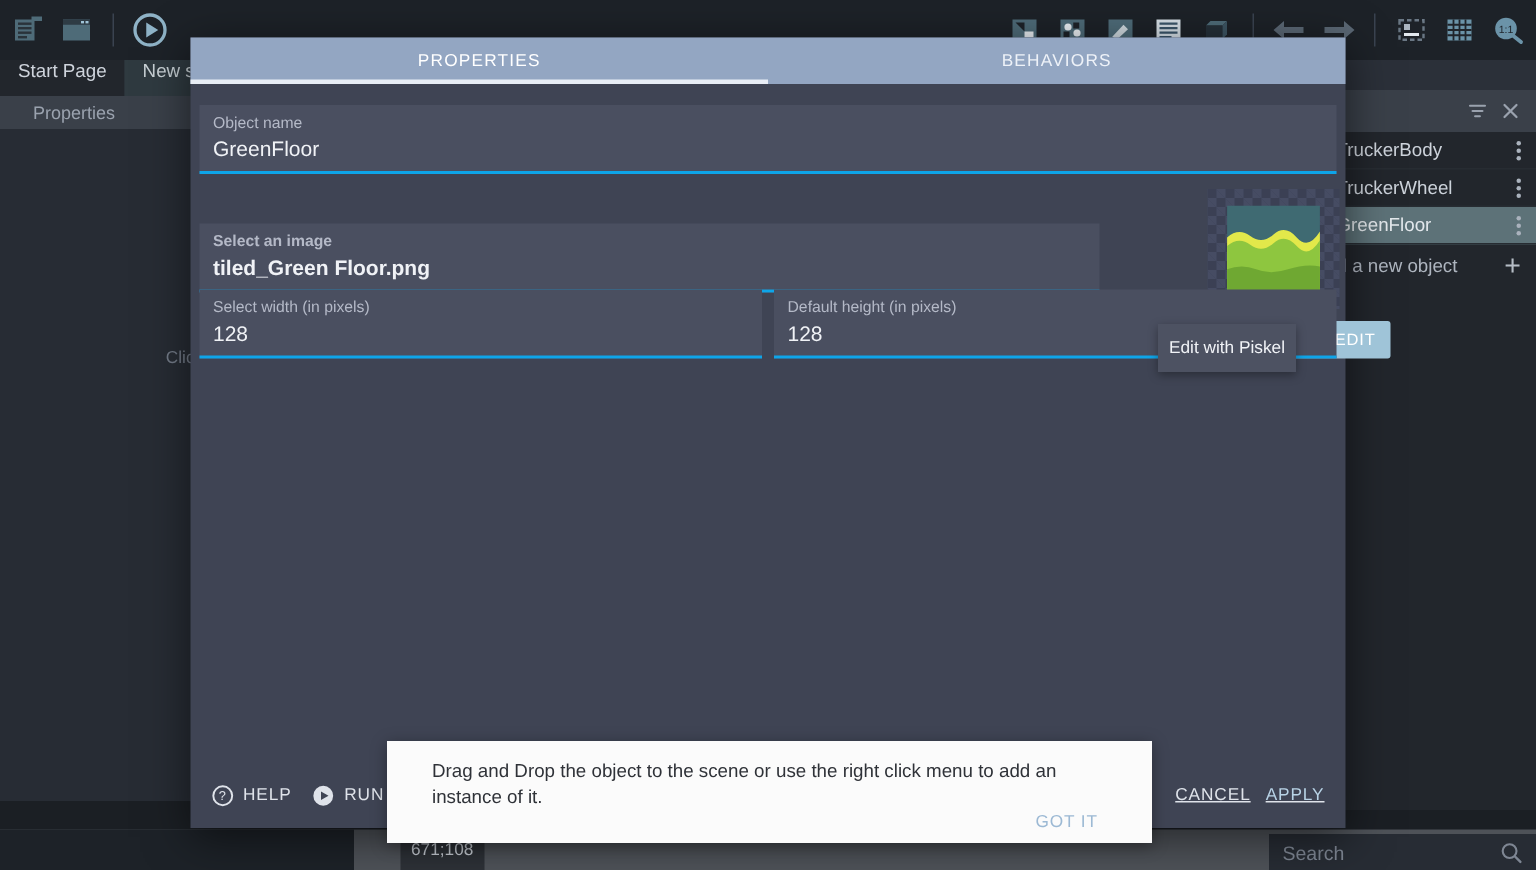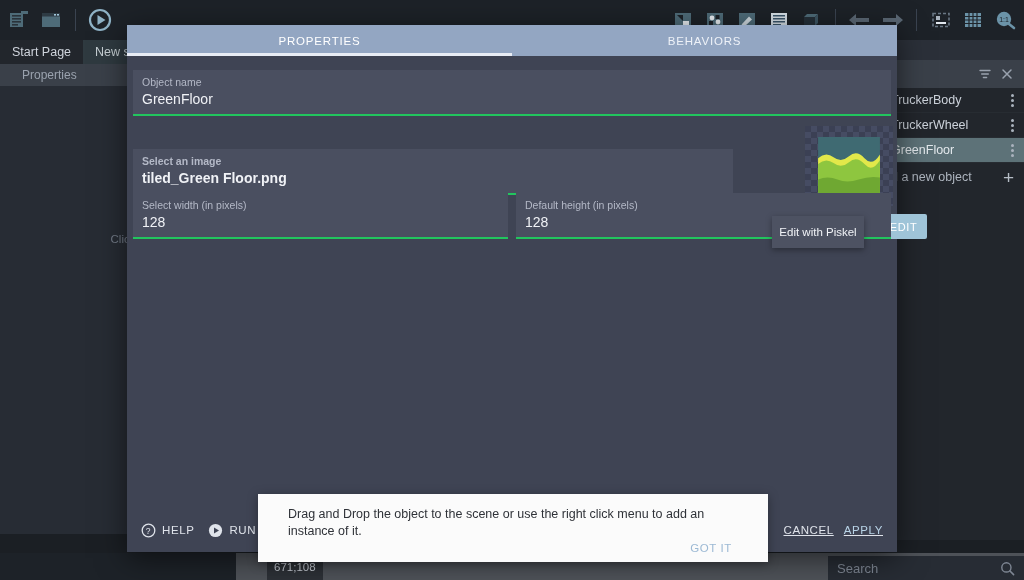--- a/index.html
+++ b/index.html
@@ -27,21 +27,21 @@
     width:26px; height:26px; display:flex; align-items:center; justify-content:center;
     border-radius:2px;
   }
   .tb-sep { width:1px; height:22px; background:#3a4350; margin:0 5px; }
 
   
   #tabbar {
     position:absolute; top:40px; left:0; width:1024px; height:24px;
     background:#2b3039; display:flex; align-items:stretch; font-size:12.5px;
   }
-  .etab { display:flex; align-items:center; padding:0 12px; color:#cfd4dc; }
+  .etab { display:flex; padding:0 12px; color:#cfd4dc; }
   .etab.active { background:#22262c; }
   .etab.inactive { background:#2f3a40; color:#c7d0d4; }
 
   
   #props-panel {
     position:absolute; top:64px; left:0; width:380px; height:470px;
     background:#272c34;
   }
   #props-header {
     height:22px; background:#3a4049; display:flex; align-items:center;
@@ -94,21 +94,21 @@
     position:absolute; bottom:0; left:0; width:1024px; height:27px;
     background:#4e5258;
   }
   #status-left { position:absolute; left:0; top:0; width:236px; height:27px; background:#1d2228; }
   #coords {
     position:absolute; left:236px; top:0; height:27px; min-width:52px;
     background:#2d3137; color:#c9ced6; font-size:11.5px;
     display:flex; align-items:center; padding:0 7px;margin-left:31px;
   }
   #searchbox {
-    position:absolute; right:0; bottom:0; width:196px; height:24px;
+    position:absolute; right:0; bottom:0; width:178px; height:24px;
     background:#272c34; display:flex; align-items:center; padding:0 9px;
     color:#7e8693; font-size:13px;
   }
   #searchbox .sb-text { flex:1; }
 
   
   #dialog {
     position:absolute; left:127px; top:25px; width:770px; height:527px;
     background:#3f4454; box-shadow:0 6px 28px rgba(0,0,0,.55);
     display:flex; flex-direction:column;
@@ -118,21 +118,21 @@
     flex:1; display:flex; align-items:center; justify-content:center;
     font-size:11.5px; letter-spacing:.8px; color:#eef2f8;
   }
   .dtab.active { color:#ffffff; }
   #dtab-underline {
     position:absolute; left:0; bottom:0; width:50%; height:3px; background:#e8edf5;
   }
   #dlg-body { flex:1; position:relative; padding:14px 6px 0 6px; }
 
   .field {
-    background:#4a4f60; border-bottom:2px solid #22c55e;
+    background:#4a4f60; border-bottom:2px solid #0ea5e9;
     padding:6px 9px 5px 9px; position:relative;
   }
   .field .f-label { font-size:10.5px; color:#b4b9c7; line-height:13px; }
   .field .f-value { font-size:14px; color:#f0f2f6; line-height:20px; }
 
   #row-name { margin:0 0 0 0; }
   #row-image { position:absolute; left:6px; top:93px; width:600px;font-weight:bold; }
   #btn-edit {
     position:absolute; left:735px; top:158px; width:65px; height:25px;
     background:#9fc4d8; color:#ffffff; font-size:11px; letter-spacing:.6px;

